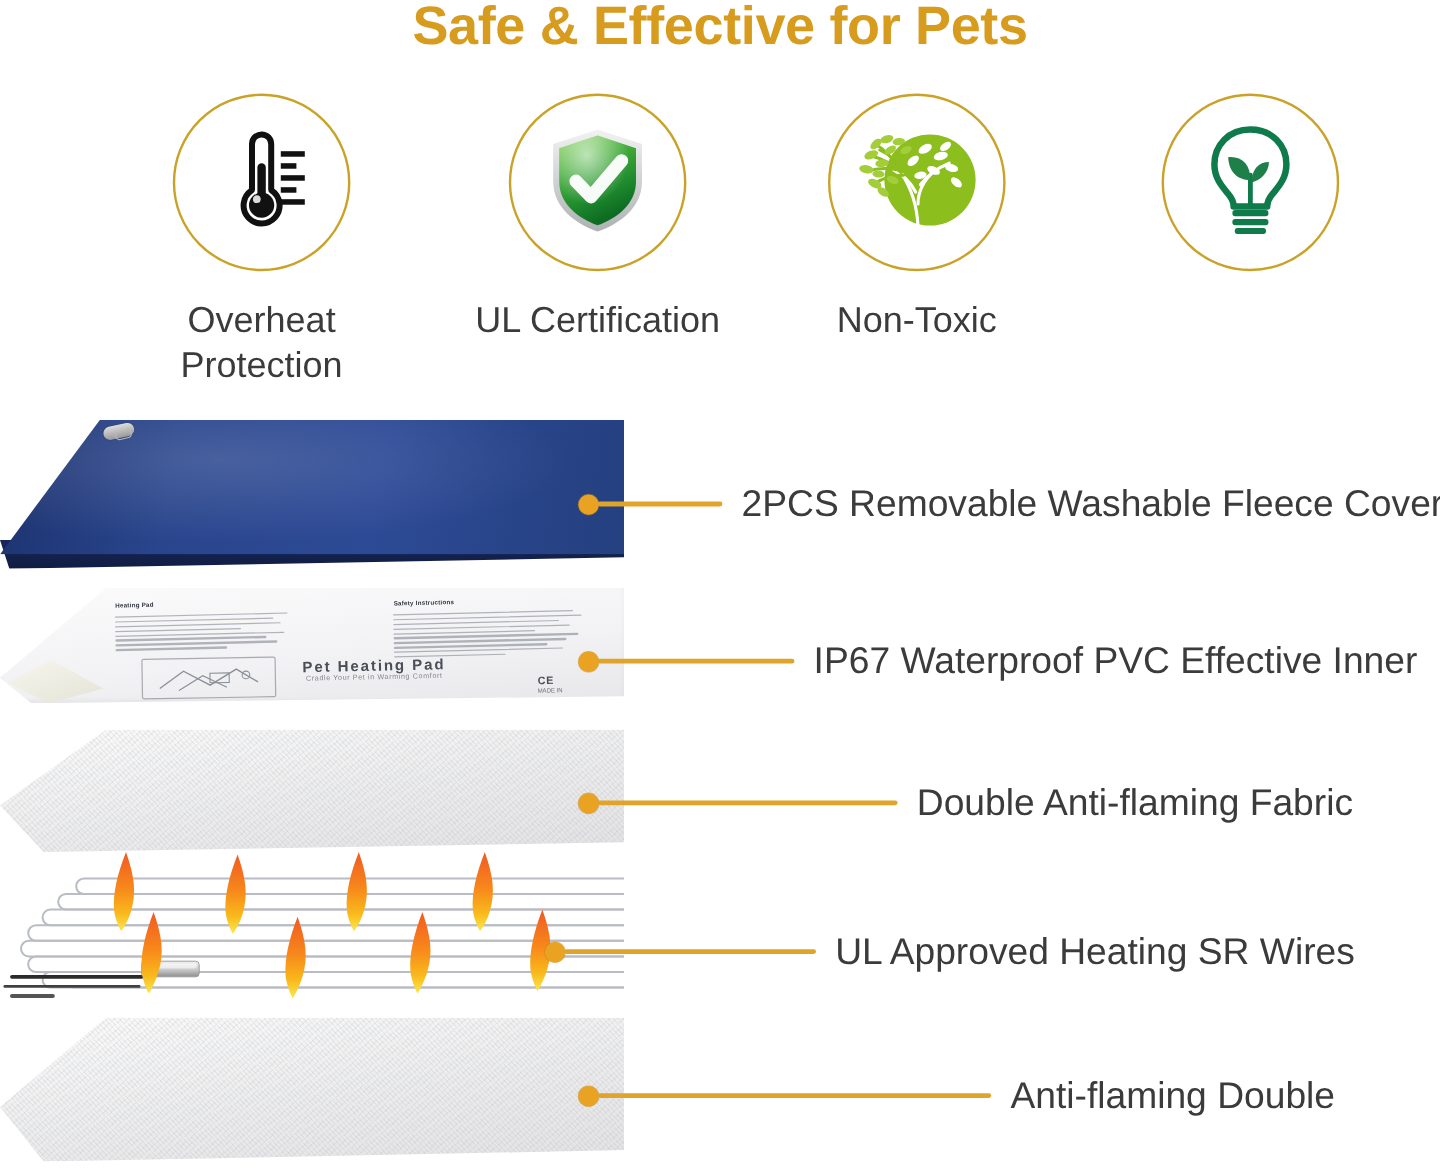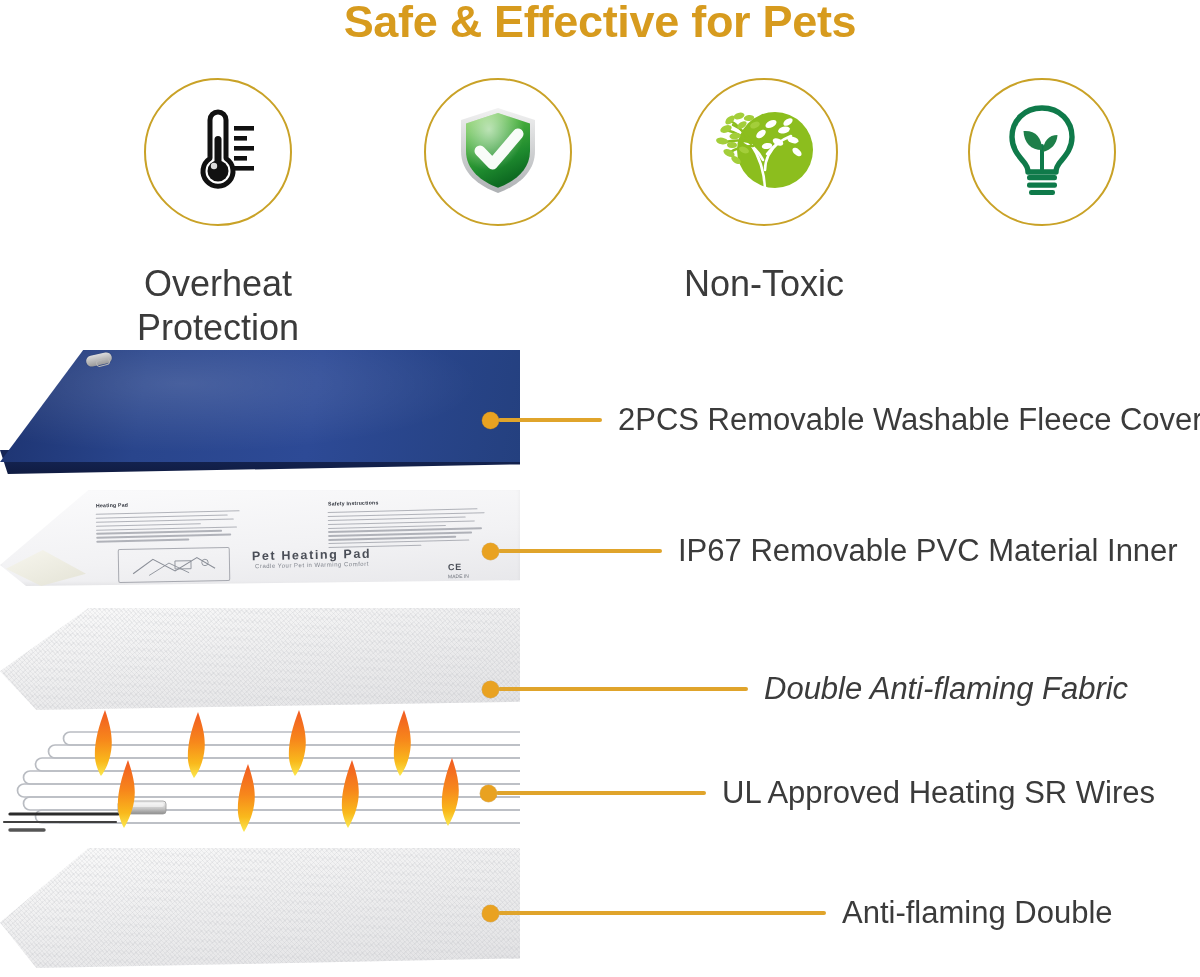--- a/index.html
+++ b/index.html
@@ -59,22 +59,22 @@
     margin: 0 auto;
     border: 2px solid #C9A227;
     border-radius: 50%;
     display: flex;
     align-items: center;
     justify-content: center;
     background: #ffffff;
   }
 
   .feature-label {
-    margin-top: 36px;
-    font-size: 36px;
+    margin-top: 24px;
+    font-size: 30px;
     line-height: 1.22;
     color: #3b3b3b;
     font-family: "Liberation Sans", sans-serif;
     font-weight: 400;
     white-space: pre-line;
   }
 
   
   .layers {
     position: absolute;
@@ -232,22 +232,22 @@
     margin-left: 16px;
     font-size: 31px;
     color: #3b3b3b;
     white-space: nowrap;
     font-family: "Liberation Sans", sans-serif;
     font-weight: 400;
   }
 
   .c0 { left: 482px; top: 400px; }
   .c1 { left: 482px; top: 531px; }
-  .c2 { left: 482px; top: 669px; font-style: italic; }
-  .c3 { left: 480px; top: 773px; text-align: right; }
+  .c2 { left: 482px; top: 649px; }
+  .c3 { left: 454px; top: 773px; text-align: right; }
   .c4 { left: 482px; top: 893px; }
 </style>
 </head>
 <body>
 
 <div id="page">
 
   <div class="title">Safe &amp; Effective for Pets</div>
 
   <div class="features">
@@ -292,20 +292,21 @@
                 <stop offset="100%" stop-color="#ffffff" stop-opacity="0"></stop>
               </radialGradient>
             </defs>
             <path d="M49 7 L86 19 V50 C86 72 68 85 49 92 C30 85 12 72 12 50 V19 Z" fill="url(#shieldRim)"></path>
             <path d="M49 12 L81 22.5 V50 C81 69 65.5 80.5 49 86.8 C32.5 80.5 17 69 17 50 V22.5 Z" fill="url(#shieldGrad)"></path>
             <path d="M49 12 L81 22.5 V50 C81 69 65.5 80.5 49 86.8 C32.5 80.5 17 69 17 50 V22.5 Z" fill="url(#shieldGloss)"></path>
             <path d="M31 50 L43.5 63 L69 33" fill="none" stroke="#ffffff" stroke-width="11" stroke-linecap="round" stroke-linejoin="round" opacity="0.96"></path>
           </svg>
         </span>
       </div>
+      <div class="feature-label">UL Certification</div>
     </div>
 
     <div class="feature f2">
       <div class="badge-circle">
         <span>
           <svg width="110" height="104" viewBox="0 0 110 104">
             <circle cx="66" cy="52" r="38" fill="#8CBE1E"></circle>
             <g fill="none" stroke="#ffffff" stroke-width="2.6" stroke-linecap="round">
               <path d="M56 90 C55 72 50 58 42 46"></path>
               <path d="M56 72 C56 62 61 52 70 44"></path>
@@ -485,21 +486,21 @@
 
   <div class="callout c0">
     <span class="callout-dot"></span>
     <span class="callout-line" style="width:104px"></span>
     <span class="callout-text">2PCS Removable Washable Fleece Covers</span>
   </div>
 
   <div class="callout c1">
     <span class="callout-dot"></span>
     <span class="callout-line" style="width:164px"></span>
-    <span class="callout-text">IP67 Removable PVC Material Inner</span>
+    <span class="callout-text">IP67 Waterproof PVC Effective Inner</span>
   </div>
 
   <div class="callout c2">
     <span class="callout-dot"></span>
     <span class="callout-line" style="width:250px"></span>
     <span class="callout-text">Double Anti-flaming Fabric</span>
   </div>
 
   <div class="callout c3">
     <span class="callout-dot"></span>

